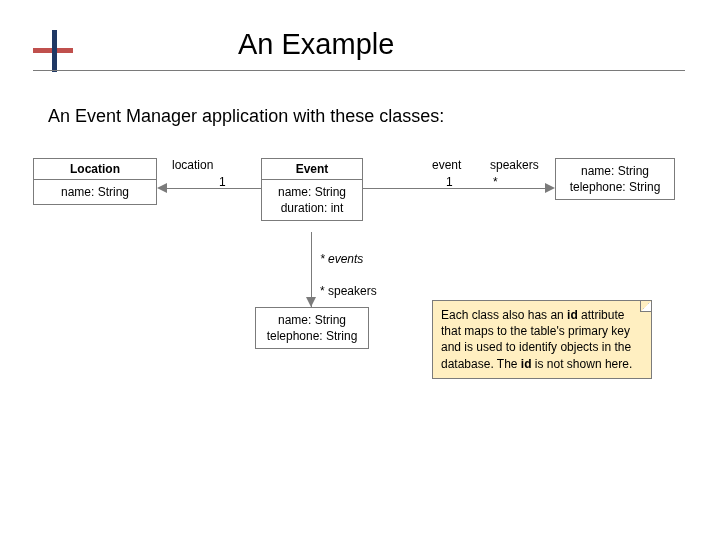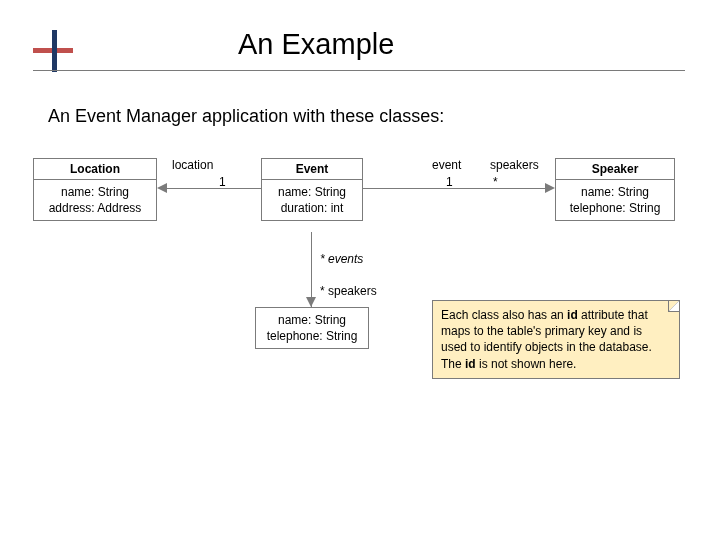--- a/index.html
+++ b/index.html
@@ -100,21 +100,21 @@
     border-left: 10px solid #7b7b7b;
   }
   .ah-down {
     border-left: 5px solid transparent;
     border-right: 5px solid transparent;
     border-top: 10px solid #7b7b7b;
   }
   .note {
     position: absolute;
     left: 432px; top: 300px;
-    width: 248px;
+    width: 220px;
     background: #ffefc1;
     border: 1px solid #7b7b7b;
     font-size: 12px;
     padding: 6px 8px;
     line-height: 1.35;
   }
   .note::after {
     content: "";
     position: absolute;
     right: 0; top: 0;
@@ -133,34 +133,32 @@
   <div class="title">An Example</div>
   <div class="title-underline"></div>
 </div>
 
 <div class="subtitle">An Event Manager application with these classes:</div>
 
 <div id="c-location" class="uml">
   <div class="header">Location</div>
   <div class="body">
     <div>name: String</div>
-    <div>address: Address</div>
   </div>
 </div>
 
 <div id="c-event" class="uml">
   <div class="header">Event</div>
   <div class="body">
     <div>name: String</div>
     <div>duration: int</div>
   </div>
 </div>
 
 <div id="c-speaker" class="uml">
-  <div class="header">Speaker</div>
   <div class="body">
     <div>name: String</div>
     <div>telephone: String</div>
   </div>
 </div>
 
 <div id="c-attendee" class="uml">
   <div class="body">
     <div>name: String</div>
     <div>telephone: String</div>

